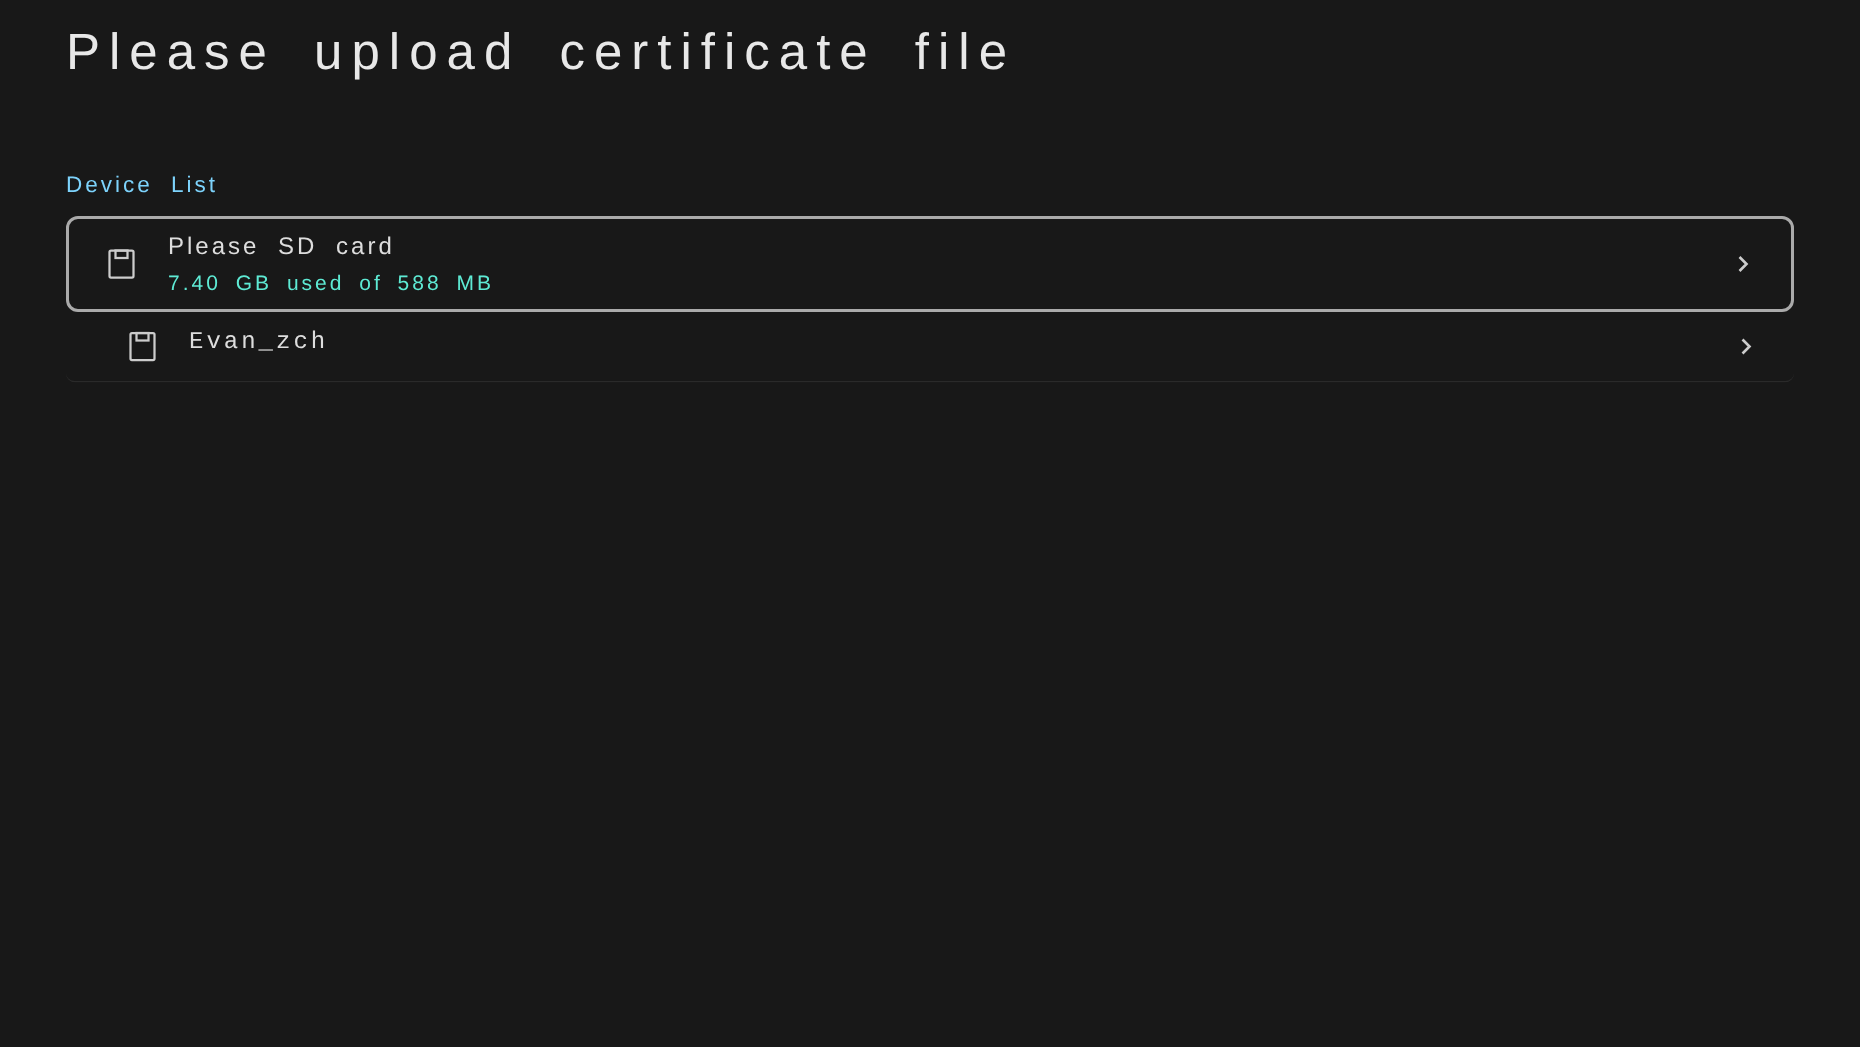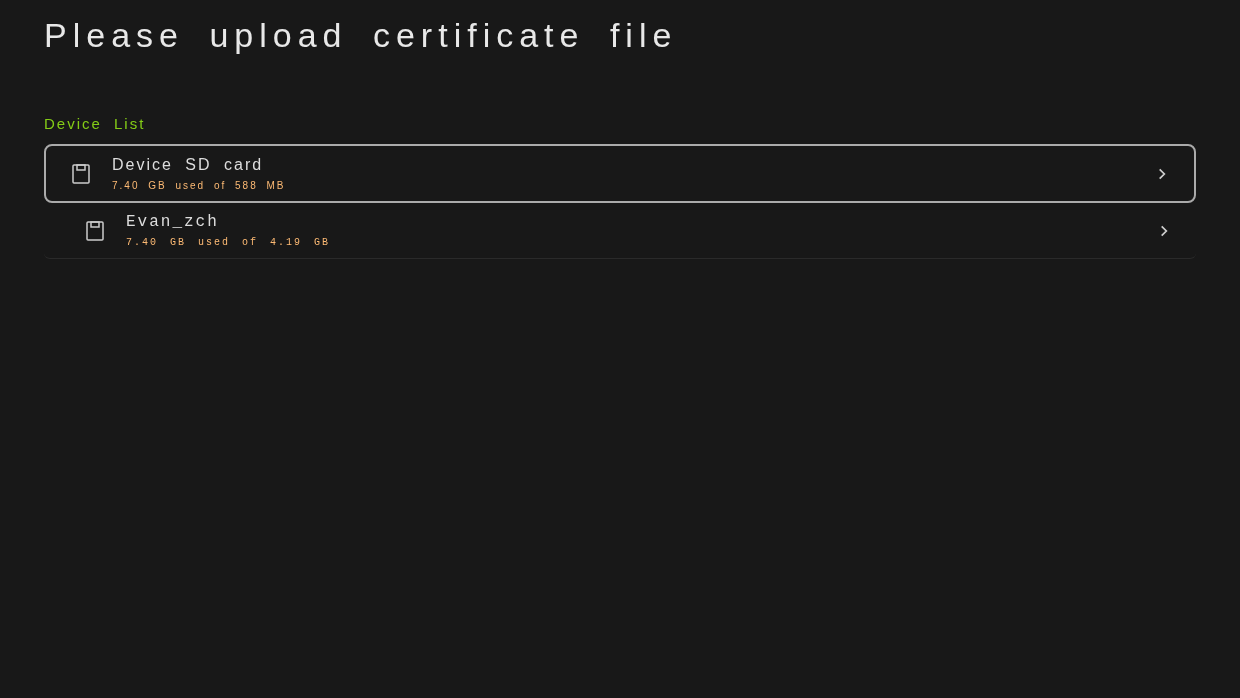--- a/index.html
+++ b/index.html
@@ -18,21 +18,21 @@
     .page-title {
       font-size: 34px;
       font-weight: 300;
       color: #e8e8e8;
       padding: 16px 21px 0 44px;
       letter-spacing: 6px;
       word-spacing: 10px;
     }
     .section-label {
       font-size: 15px;
-      color: #84cc16;
+      color: #7dd3fc;
       padding: 60px 44px 12px 44px;
       letter-spacing: 2px;
       word-spacing: 6px;
     }
     .device-list {
       padding: 0 44px;
     }
     .device-item {
       display: flex;
       align-items: center;
@@ -63,22 +63,22 @@
       flex: 1;
     }
     .device-name {
       font-size: 16px;
       color: #ddd;
       letter-spacing: 2px;
       word-spacing: 6px;
       margin-bottom: 6px;
     }
     .device-usage {
-      font-size: 10px;
-      color: #fdba74;
+      font-size: 14px;
+      color: #5eead4;
       letter-spacing: 2px;
       word-spacing: 4px;
     }
     .chevron {
       width: 20px;
       height: 20px;
       display: flex;
       align-items: center;
       justify-content: center;
       color: #ccc;
@@ -94,40 +94,39 @@
 <div class="device-list">
 
   <div class="device-item selected">
     <span class="storage-icon">
       <svg width="24" height="24" viewBox="0 0 24 24" fill="none" stroke="#ccc" stroke-width="1.5">
         <rect x="4" y="3" width="16" height="18" rx="1"></rect>
         <rect x="8" y="3" width="8" height="5"></rect>
       </svg>
     </span>
     <div class="device-text">
-      <div class="device-name">Device SD card</div>
+      <div class="device-name">Please SD card</div>
       <div class="device-usage">7.40 GB used of 588 MB</div>
     </div>
     <span class="chevron">
       <svg width="14" height="14" viewBox="0 0 24 24" fill="none" stroke="#ccc" stroke-width="3">
         <polyline points="8,4 16,12 8,20"></polyline>
       </svg>
     </span>
   </div>
 
   <div class="device-item">
     <span class="storage-icon">
       <svg width="24" height="24" viewBox="0 0 24 24" fill="none" stroke="#ccc" stroke-width="1.5">
         <rect x="4" y="3" width="16" height="18" rx="1"></rect>
         <rect x="8" y="3" width="8" height="5"></rect>
       </svg>
     </span>
     <div class="device-text">
       <div class="device-name">Evan_zch</div>
-      <div class="device-usage">7.40 GB used of 4.19 GB</div>
     </div>
     <span class="chevron">
       <svg width="14" height="14" viewBox="0 0 24 24" fill="none" stroke="#ccc" stroke-width="3">
         <polyline points="8,4 16,12 8,20"></polyline>
       </svg>
     </span>
   </div>
 
 </div>
 

